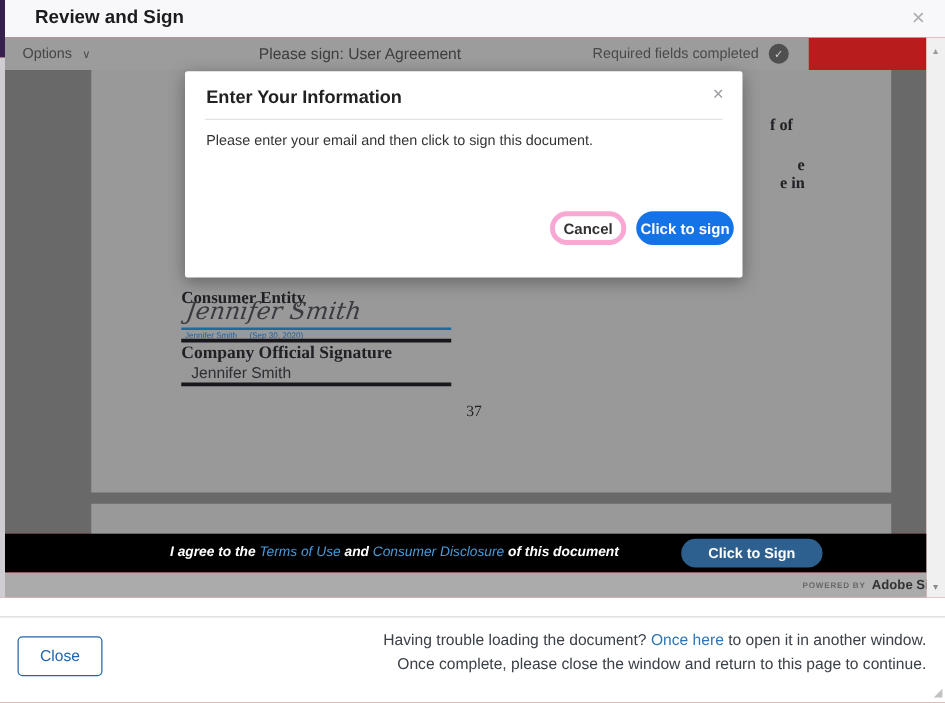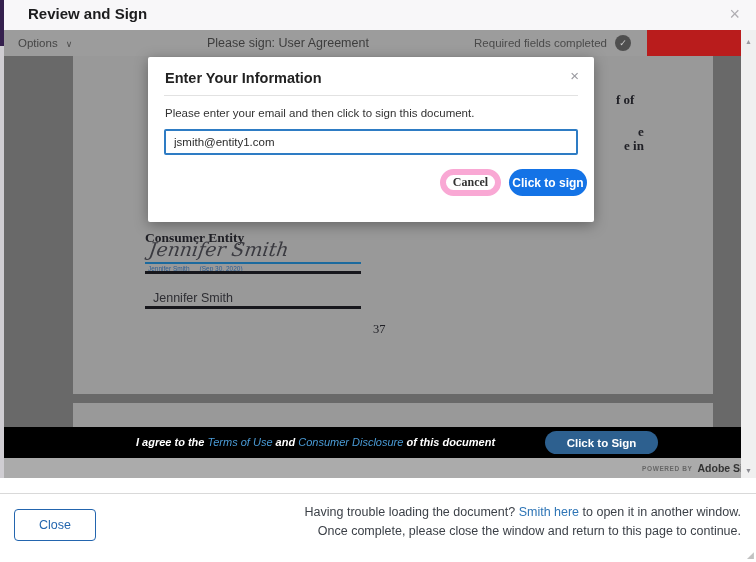--- a/index.html
+++ b/index.html
@@ -66,42 +66,42 @@
 
   
   .powered { position:absolute; left:4px; top:458px; width:737px; height:20px; background:#ababab;
              display:flex; align-items:center; justify-content:flex-end; overflow:hidden; }
   .powered .pby { font-size:6.5px; font-weight:700; letter-spacing:0.6px; color:#666; margin-right:5px; }
   .powered .brand { font-size:10.5px; font-weight:700; color:#333; margin-right:-2px; white-space:nowrap; }
 
   
   .footer { position:absolute; left:0; top:478px; width:756px; height:84px; background:#fff; }
   .footer-divider { position:absolute; left:0; top:15px; width:756px; height:1px; background:#d9d9d9; }
-  .close-btn { position:absolute; left:14px; top:31px; width:82px; height:32px; background:#fff;
+  .close-btn { position:absolute; left:14px; top:31px; width:68px; height:32px; background:#fff;
                border:1.5px solid #2365ae; border-radius:4px; color:#2365ae; font-size:12.5px;
                display:flex; align-items:center; justify-content:center; cursor:pointer; }
   .footer-text { position:absolute; right:15px; top:25px; text-align:right; font-size:12.5px;
                  color:#3c4148; line-height:19px; width:560px; }
   .footer-text a { color:#2e75b6; text-decoration:none; cursor:pointer; }
   .resize-handle { position:absolute; right:2px; bottom:2px; font-size:9px; color:#c2c2c2; }
 
   
   .modal { position:absolute; left:148px; top:57px; width:446px; height:165px; background:#fff;
            border-radius:2px; box-shadow:0 3px 14px rgba(0,0,0,0.35); }
   .modal-title { position:absolute; left:17px; top:13px; font-size:14.5px; font-weight:700; color:#222; }
   .modal-close { position:absolute; right:15px; top:10px; font-size:15px; color:#9a9aa0; cursor:pointer; }
   .modal-divider { position:absolute; left:16px; right:16px; top:38px; height:1px; background:#e2e2e2; }
   .modal-body { position:absolute; left:17px; top:50px; font-size:11.5px; color:#333; }
   .email-input { position:absolute; left:16px; top:72px; width:414px; height:26px;
                  border:2px solid #2e7cc4; border-radius:2px; font-size:11.5px; padding:0 8px;
                  color:#2b2b2b; font-family:"Liberation Sans","DejaVu Sans",sans-serif; outline:none; }
   .modal-actions { position:absolute; right:7px; top:112px; display:flex; gap:8px; }
   .btn-pill { height:27px; border-radius:14px; display:flex; align-items:center; justify-content:center;
               font-size:12px; font-weight:700; cursor:pointer; }
-  .btn-cancel { width:61px; background:#fff; border:6px solid #f9a8d4; color:#323232;font-family:Liberation Serif, serif; }
+  .btn-cancel { width:61px; background:#fff; border:4px solid #f9a8d4; color:#323232; }
   .btn-sign { width:78px; background:#1473e6; border:none; color:#fff; }
 </style>
 </head>
 <body>
 
 <div class="app">
 
   <div class="edge-purple"></div>
   <div class="edge-gray"></div>
   <div class="edge-footer"></div>
@@ -132,20 +132,21 @@
       <span class="frag frag3 doc-serif">e in</span>
 
       <span class="permitted-label doc-serif">Consumer Entity</span>
       <span class="signature">Jennifer Smith</span>
       <div class="sig-blue-line"></div>
       <span class="sig-meta">
         <span>Jennifer Smith</span>
         <span>(Sep 30, 2020)</span>
       </span>
       <div class="black-line-1"></div>
+      <span class="company-label doc-serif">Company Official Signature</span>
       <span class="company-name">Jennifer Smith</span>
       <div class="black-line-2"></div>
       <span class="page-num doc-serif">37</span>
     </div>
     <div class="page page2"></div>
   </div>
 
   <div class="scrollbar">
     <span class="sb-up">▲</span>
     <span class="sb-down">▼</span>
@@ -160,31 +161,30 @@
 
   <div class="powered">
     <span class="pby">POWERED BY</span>
     <span class="brand">Adobe Si</span>
   </div>
 
   <div class="footer">
     <div class="footer-divider"></div>
     <button class="close-btn">Close</button>
     <div class="footer-text">
-      <span>Having trouble loading the document? </span><a>Smith here</a><span> to open it in another window.</span><br>
+      <span>Having trouble loading the document? </span><a>Once here</a><span> to open it in another window.</span><br>
       <span>Once complete, please close the window and return to this page to continue.</span>
     </div>
     <span class="resize-handle">◢</span>
   </div>
 
   <div class="modal">
     <span class="modal-title">Enter Your Information</span>
     <span class="modal-close">×</span>
     <div class="modal-divider"></div>
     <span class="modal-body">Please enter your email and then click to sign this document.</span>
-    <input class="email-input" type="text" value="jsmith@entity1.com" style="">
     <div class="modal-actions">
       <button class="btn-pill btn-cancel">Cancel</button>
       <button class="btn-pill btn-sign">Click to sign</button>
     </div>
   </div>
 
 </div>
 
 </body></html>

